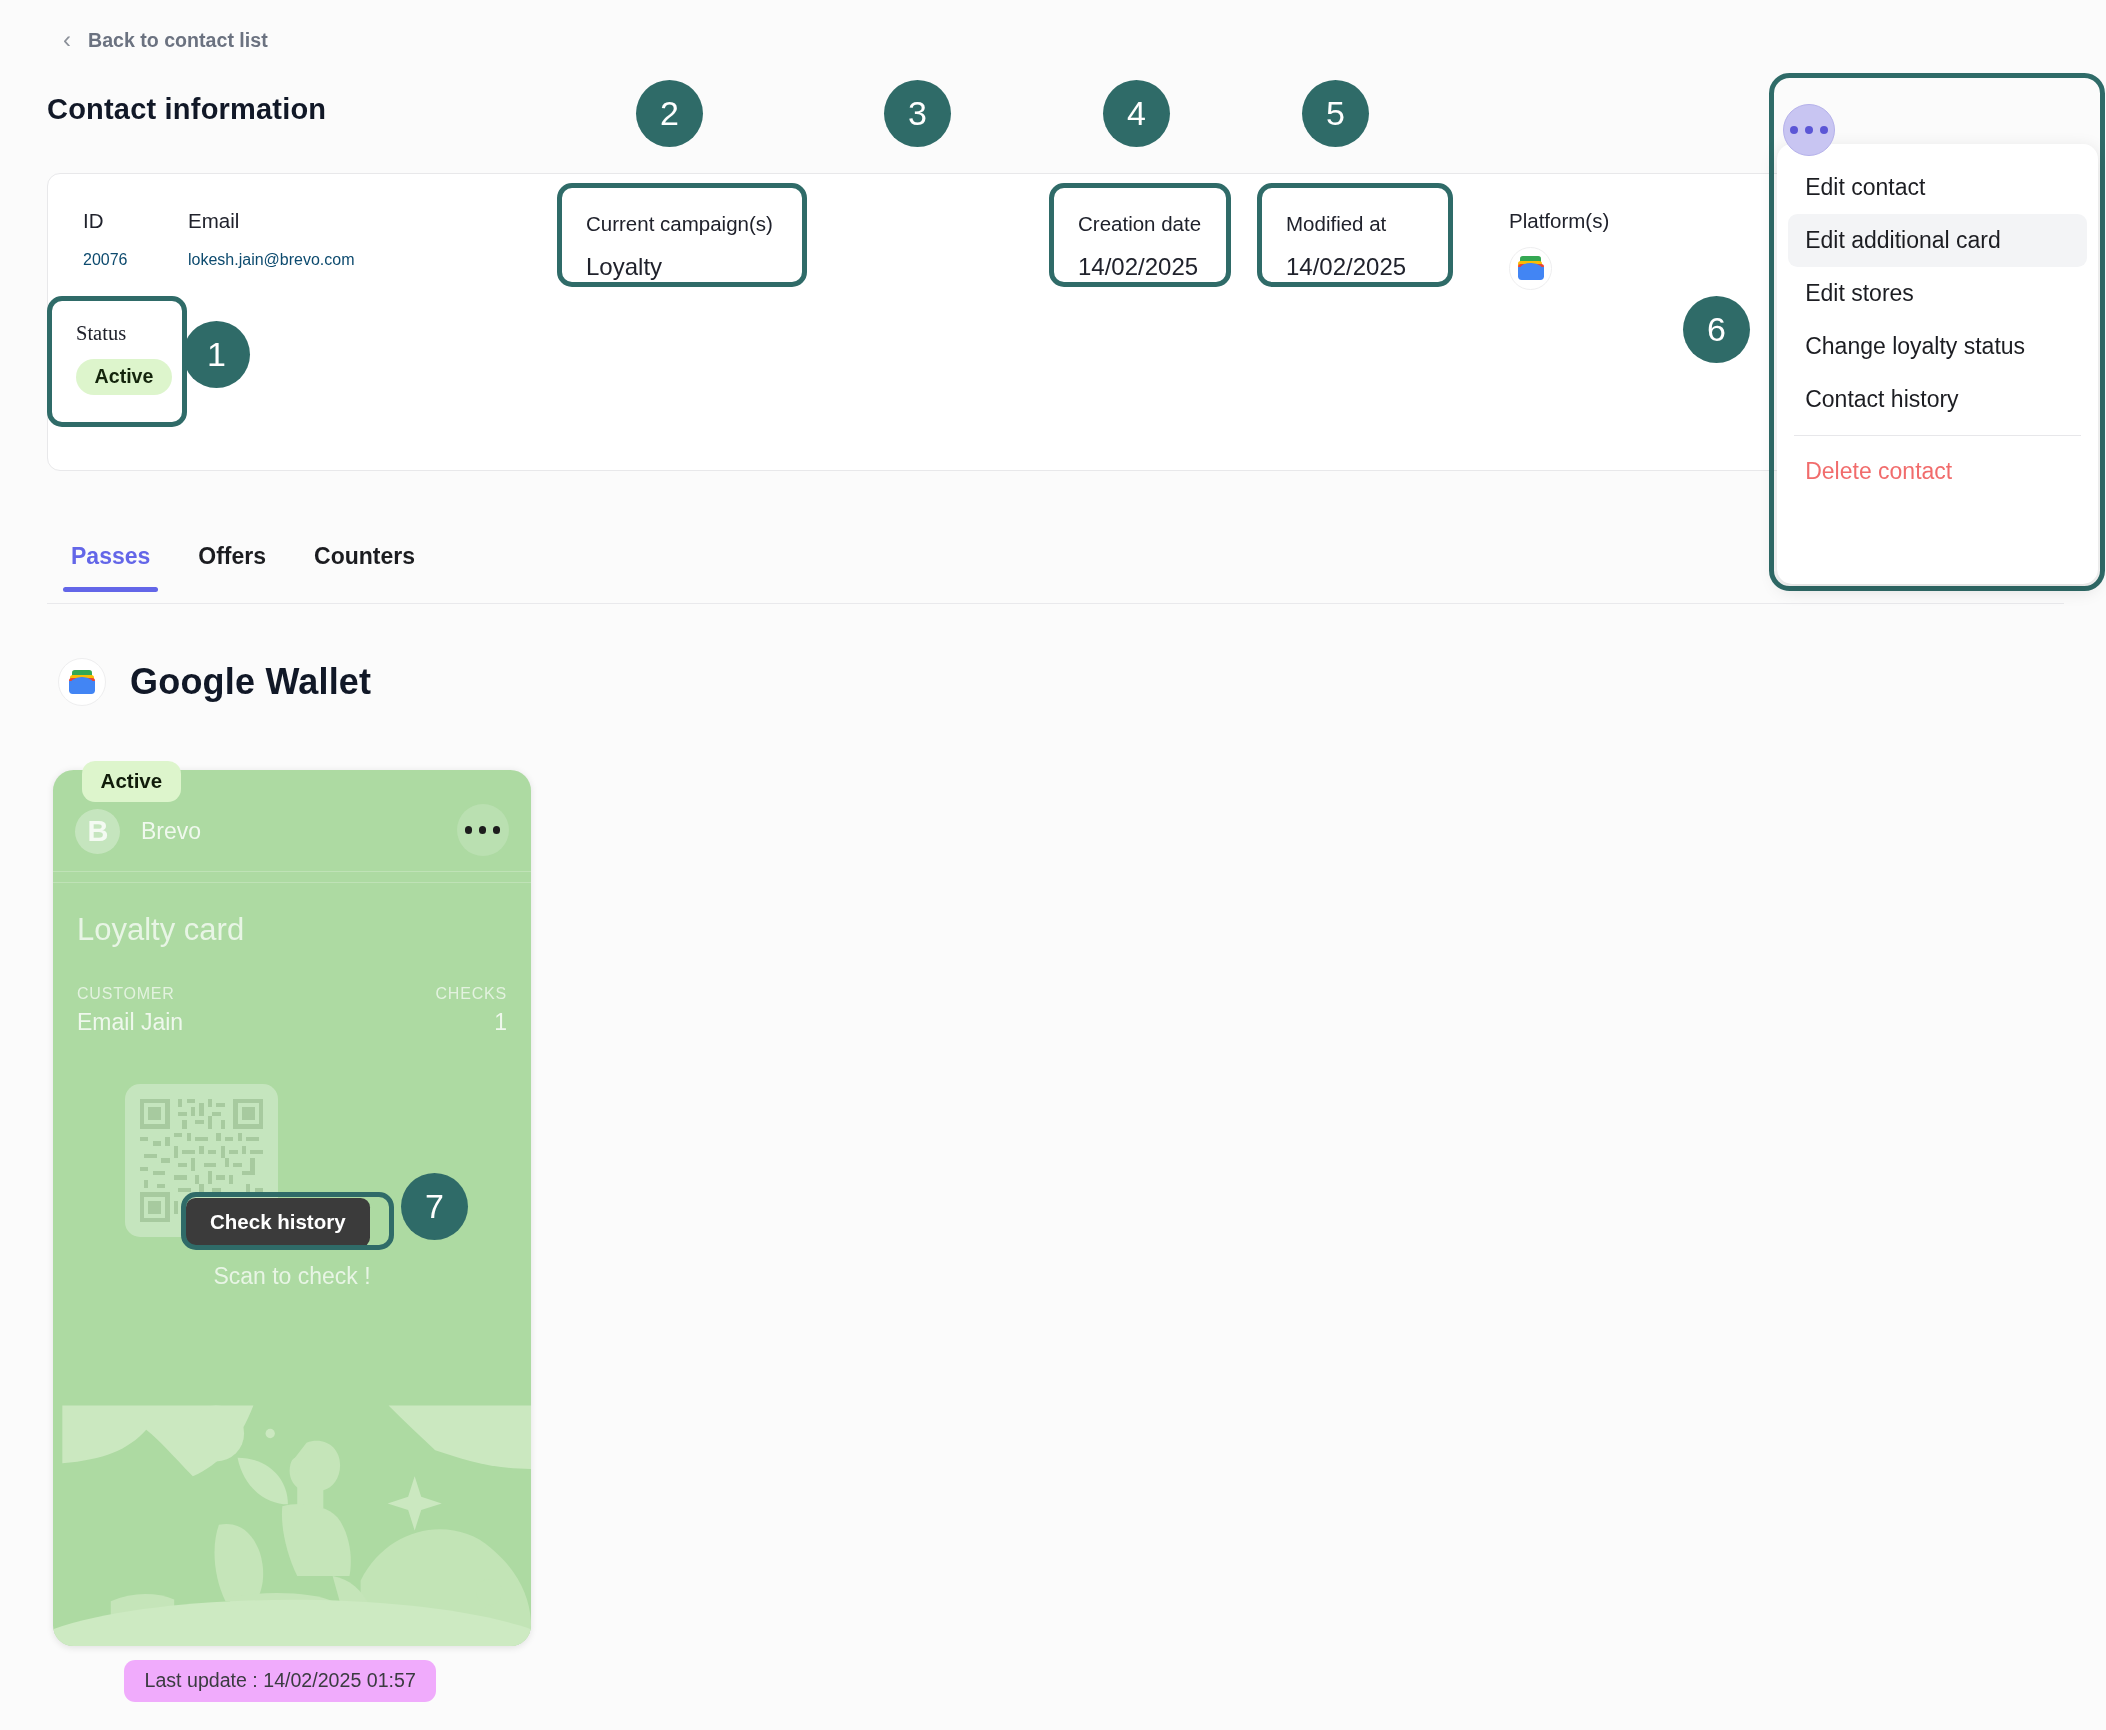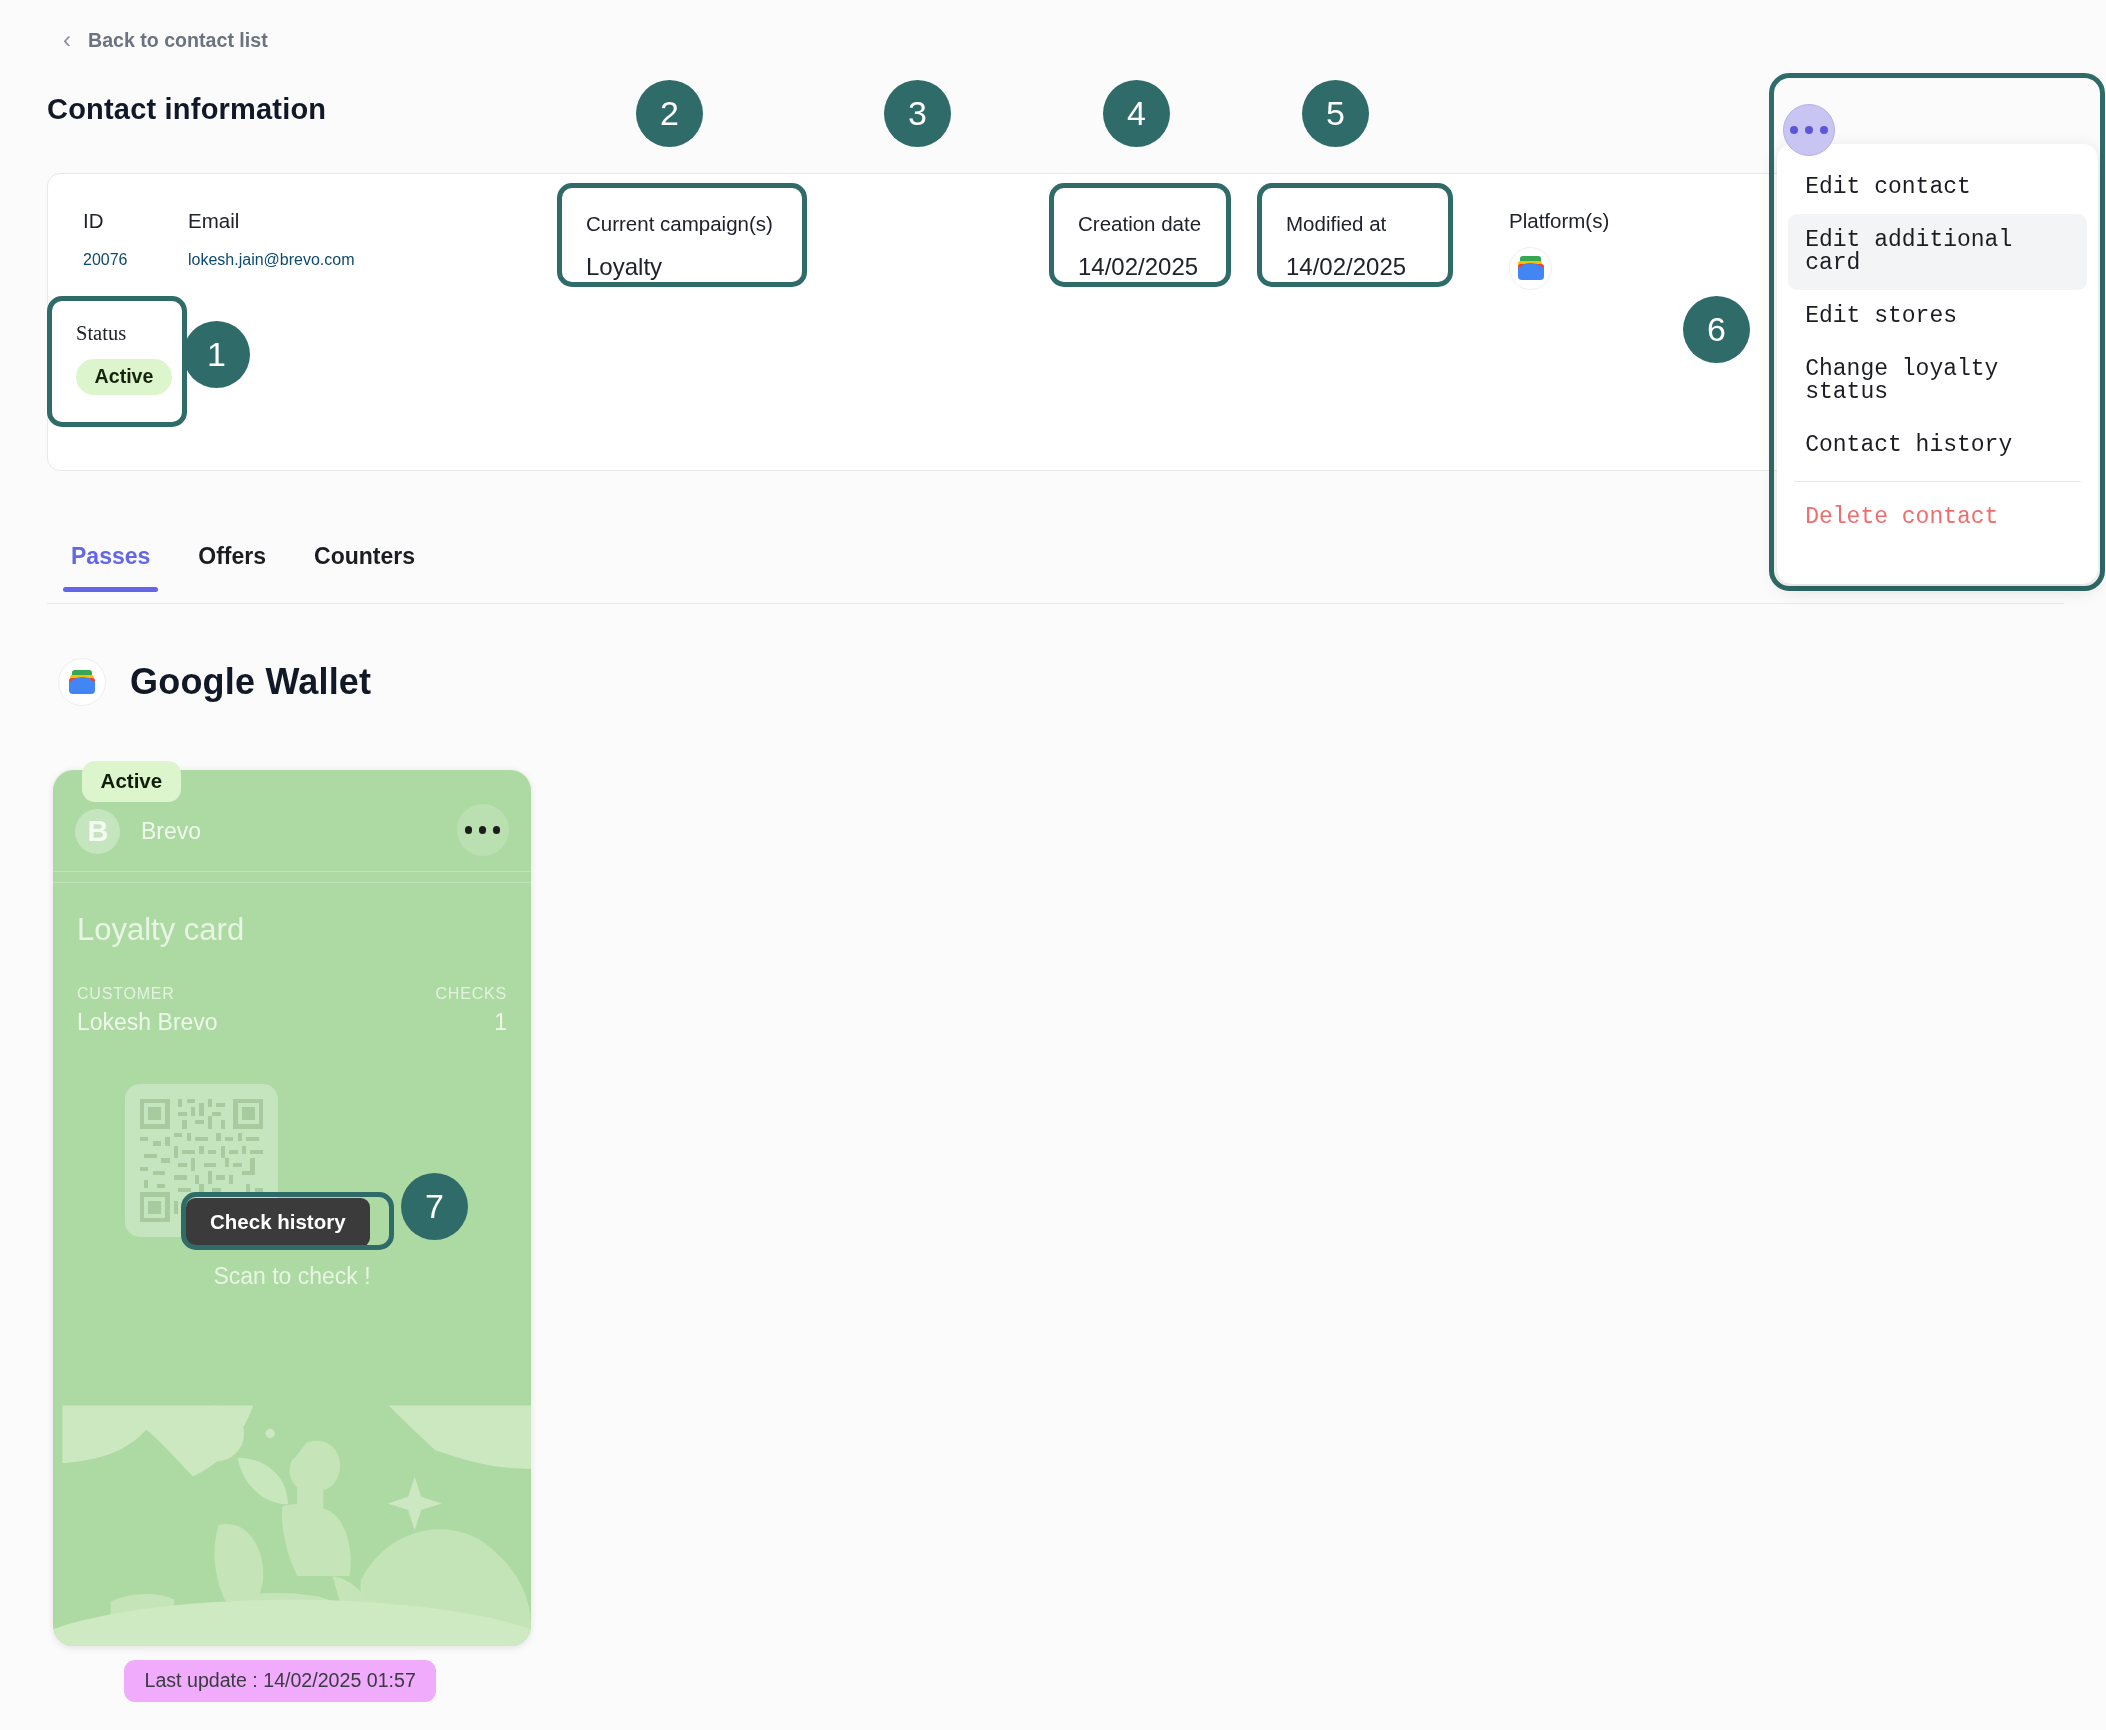--- a/index.html
+++ b/index.html
@@ -231,21 +231,20 @@
     width: 321px; height: 440px;
     background: #ffffff; border-radius: 15px;
     box-shadow: 0 5.6px 18.6px rgba(0,0,0,.13);
     padding: 17px 11.2px 15px 11.2px;
     z-index: 21;
   }
   .menu-item {
     font-size: 23px; color: #1c1d22;
     padding: 15px 17px; border-radius: 9.3px; line-height: 1;
     cursor: pointer;
-    font-family: Liberation Mono, monospace;
   }
   .menu-item.hover { background: #f3f4f6; }
   .menu-sep { height: 0.9px; background: #e7e7ea; margin: 9.3px 5.6px; }
   .menu-item.danger { color: #f16c6c; }
 </style>
 </head>
 <body>
 
 <div class="page">
 
@@ -339,21 +338,21 @@
           <i></i>
         </span>
     </div>
 
     <div class="card-divider"></div>
 
     <div class="card-kind">Loyalty card</div>
 
     <div class="kv kv-left">
       <div class="k">CUSTOMER</div>
-      <div class="v">Lokesh Brevo</div>
+      <div class="v">Email Jain</div>
     </div>
 
     <div class="kv kv-right">
       <div class="k">CHECKS</div>
       <div class="v">1</div>
     </div>
 
     <svg class="illus" viewBox="0 0 513 280" preserveAspectRatio="none">
       <g fill="#cbe8c0">
         <path d="M10 22 L215 22 C200 60 180 85 150 98 C128 75 115 60 100 48 C80 70 55 80 10 84 Z"></path>

